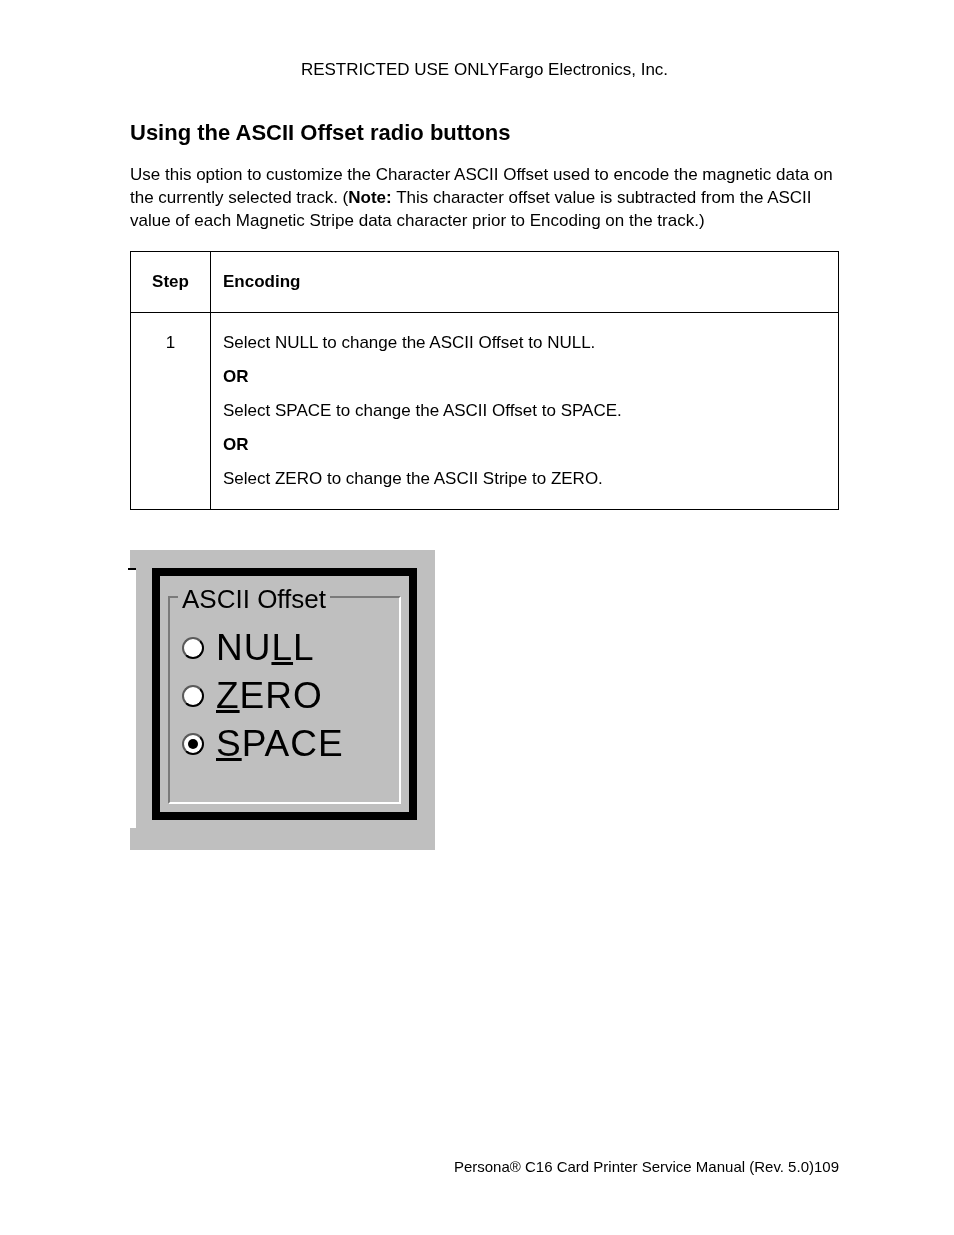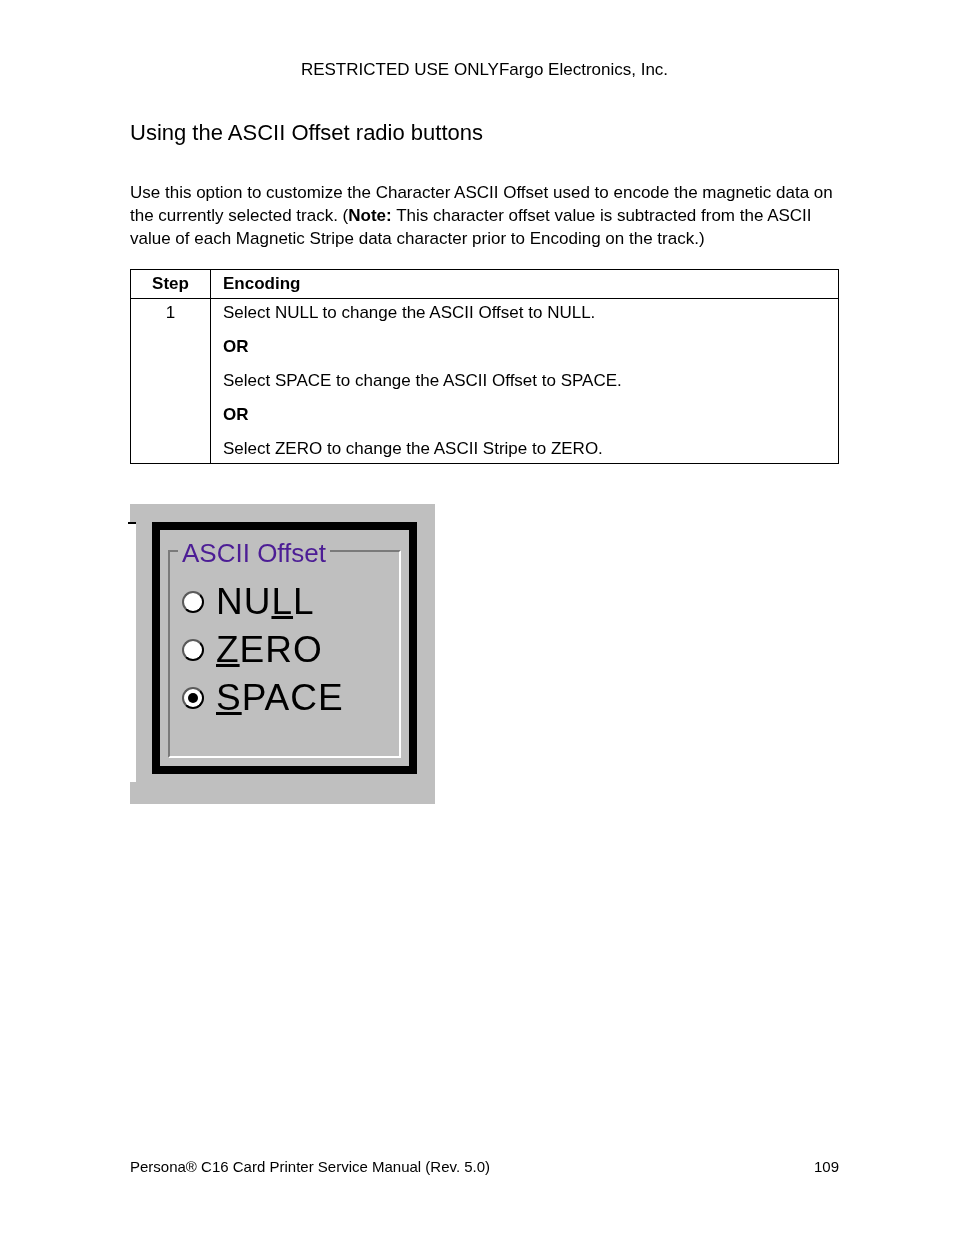--- a/index.html
+++ b/index.html
@@ -18,37 +18,37 @@
     padding: 60px 115px 0 130px;
   }
   .header-row {
     display: flex;
     justify-content: center;
     font-size: 17px;
     margin-bottom: 40px;
   }
   .section-title {
     font-size: 22px;
-    font-weight: normal;
-    margin-bottom: 36px;
+    font-weight: bold;
+    margin-bottom: 18px;
   }
   .body-para {
     font-size: 17px;
     line-height: 1.35;
     margin-bottom: 18px;
   }
   .body-para .bold { font-weight: bold; }
   table.proc-table {
     border-collapse: collapse;
     width: 100%;
     font-size: 17px;
   }
   table.proc-table th, table.proc-table td {
     border: 1px solid #000;
-    padding: 4px 12px;
+    padding: 20px 12px;
     text-align: left;
     vertical-align: top;
   }
   table.proc-table th { font-weight: bold; }
   .step-col { width: 80px; text-align: center !important; }
   .proc-cell p { margin: 0 0 14px 0; }
   .proc-cell p:last-child { margin-bottom: 0; }
   .proc-cell .or { font-weight: bold; }
 
   
@@ -83,21 +83,21 @@
     border-bottom-color: #fff;
     background: #bfbfbf;
   }
   .group-legend {
     position: absolute;
     top: 8px; left: 18px;
     background: #bfbfbf;
     padding: 0 4px;
     font-family: "Arial", sans-serif;
     font-size: 26px;
-    color: #4c1d95;
+    color: #000000;
   }
   .radio-list {
     position: absolute;
     left: 22px; top: 48px;
     font-size: 37px;
     font-family: "Arial", sans-serif;
   }
   .radio-row {
     display: flex;
     align-items: center;
@@ -121,21 +121,21 @@
     background: #000;
   }
   .radio-label { letter-spacing: 1px; }
   .underline-char { text-decoration: underline; }
 
   .footer {
     position: absolute;
     left: 130px; right: 115px;
     bottom: 60px;
     display: flex;
-    justify-content: space-between;
+    justify-content: flex-end;
     font-size: 15px;
   }
 </style>
 </head>
 <body>
 
 <div class="page">
 
   <div class="header-row">
     <span>RESTRICTED USE ONLY</span>

